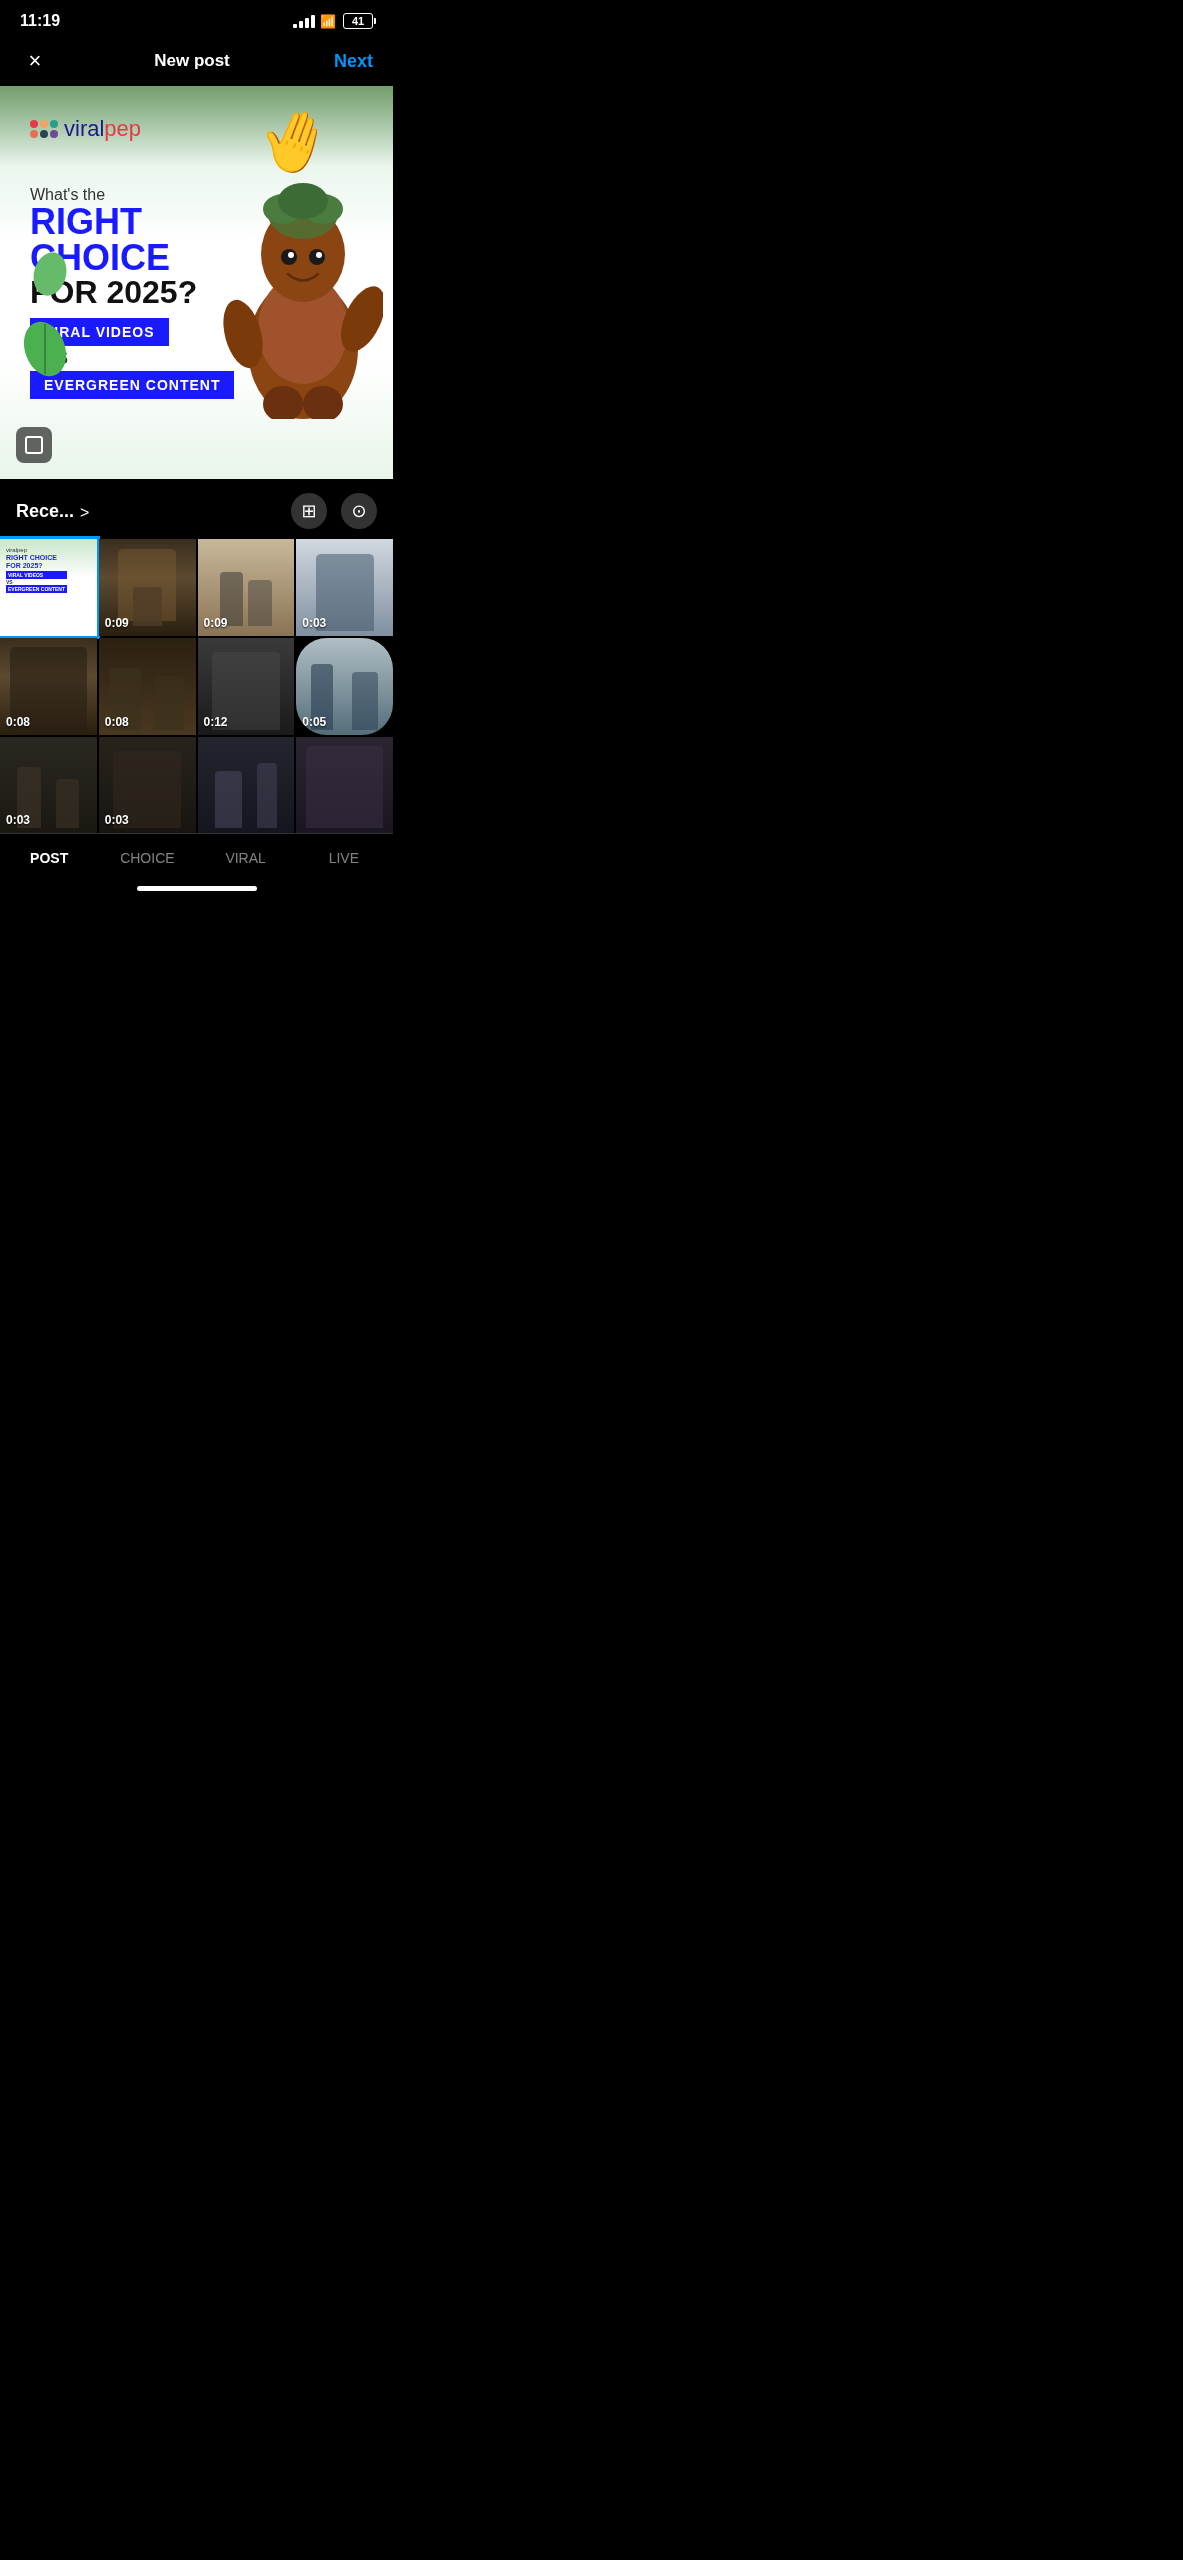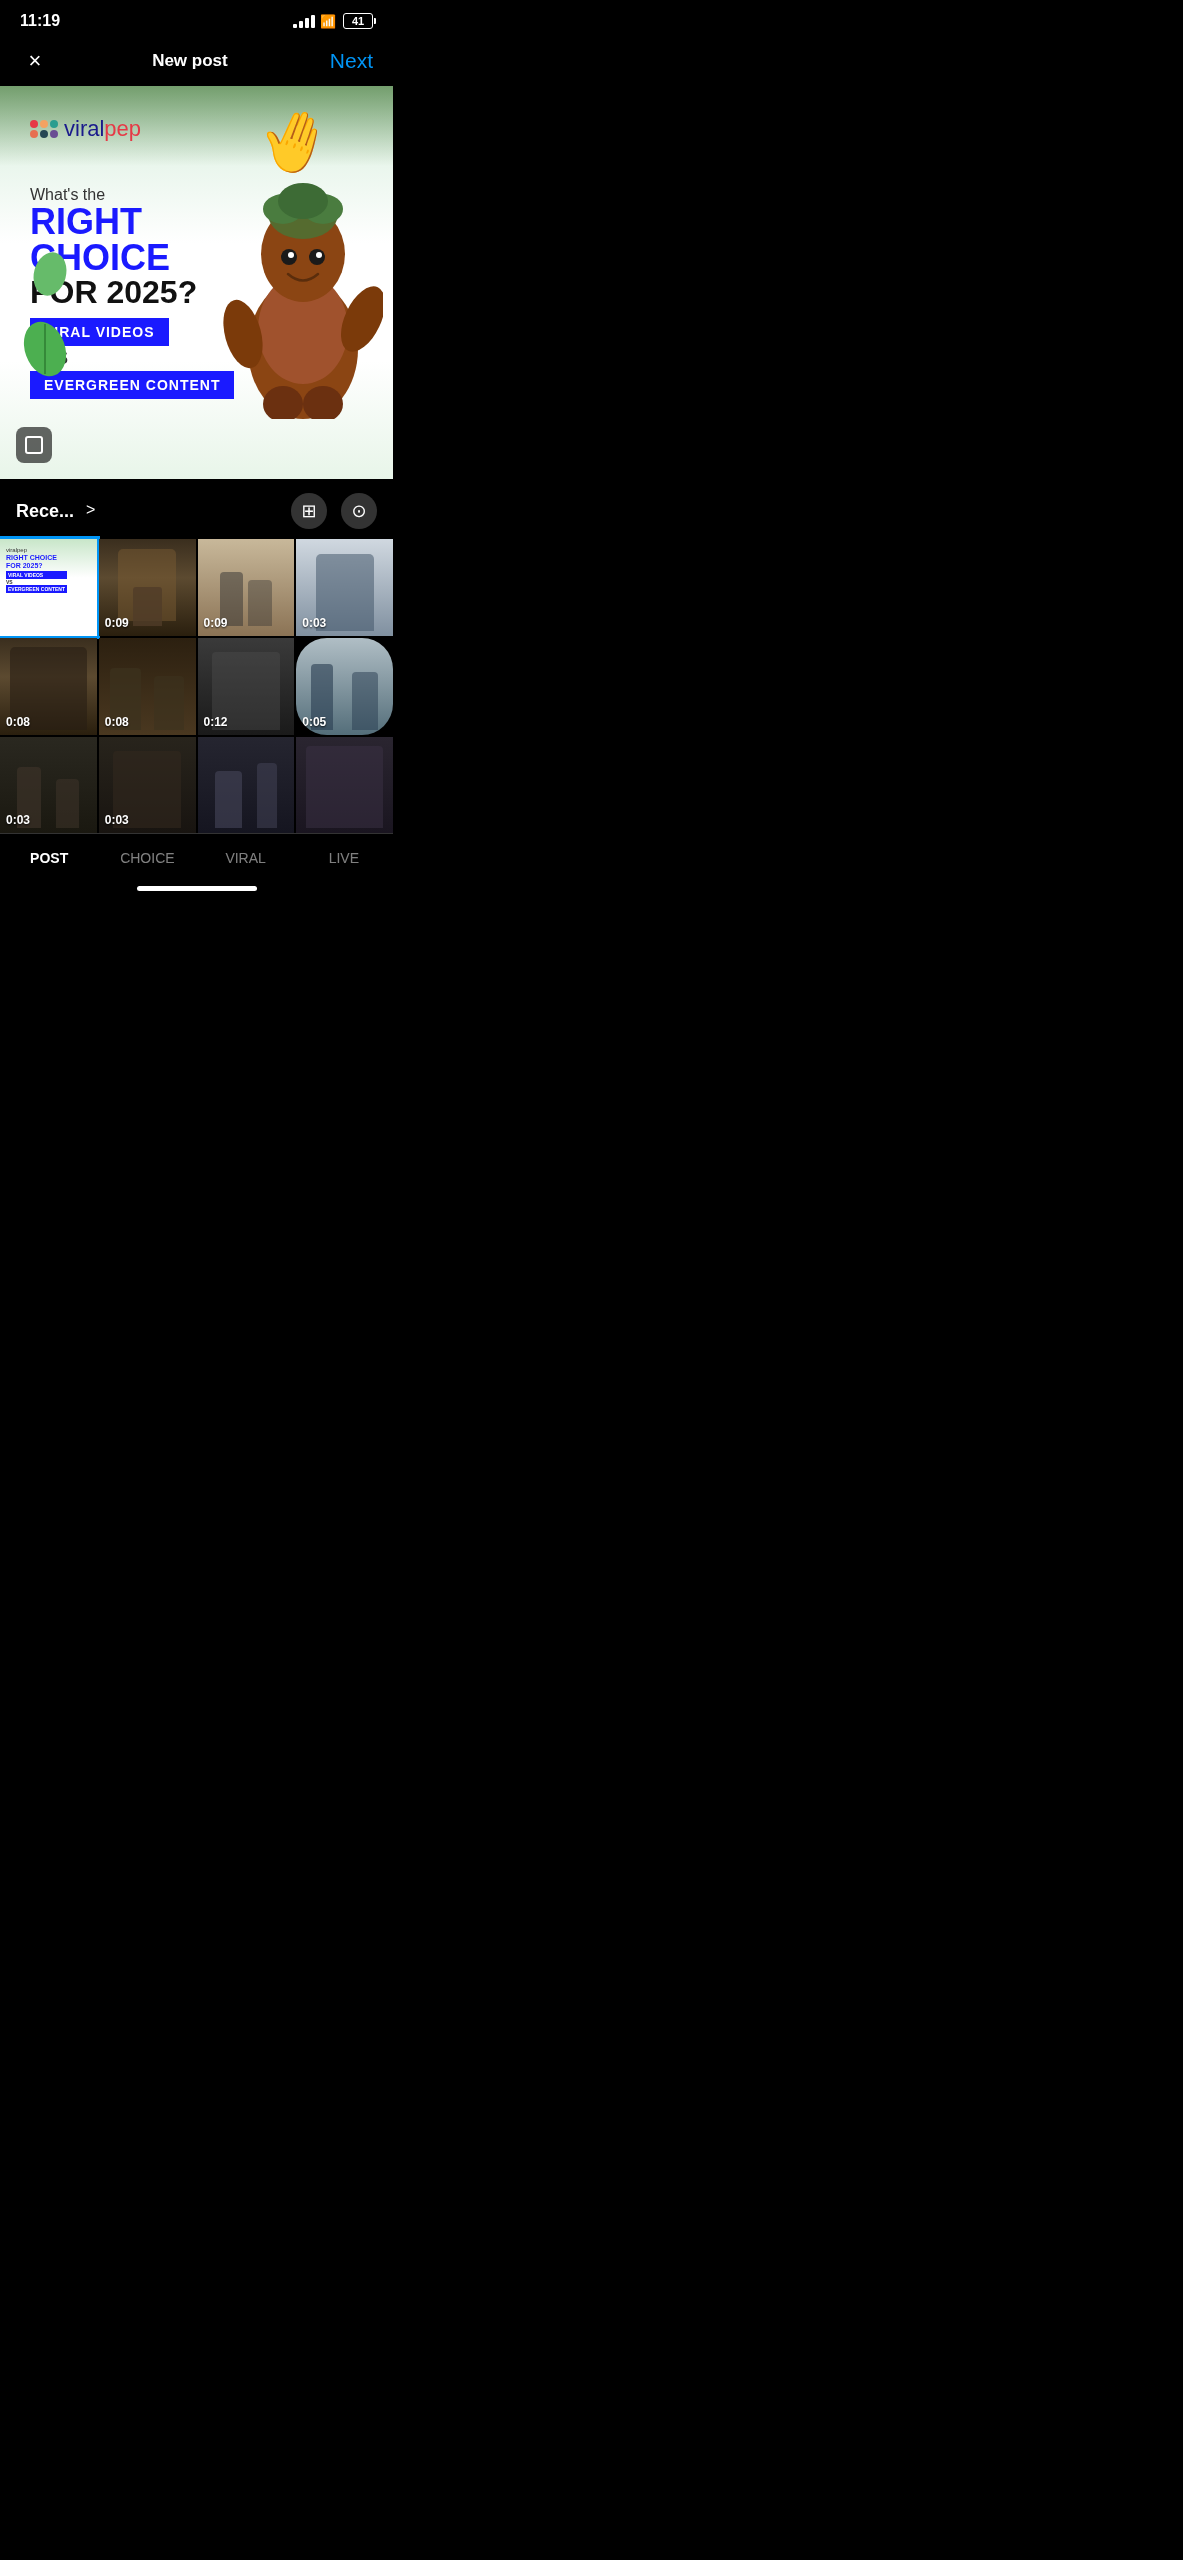--- a/index.html
+++ b/index.html
@@ -62,22 +62,22 @@
       cursor: pointer;
       width: 30px; height: 30px;
       display: flex; align-items: center; justify-content: center;
     }
     .nav-title {
       font-size: 17px;
       font-weight: 600;
       color: #fff;
     }
     .next-btn {
-      font-size: 21px;
-      font-weight: 400;
+      font-size: 18px;
+      font-weight: 700;
       color: #0095f6;
       cursor: pointer;
     }
 
     
     .preview-container {
       width: 100%;
       aspect-ratio: 1/1;
       background: #fff;
       position: relative;
@@ -222,22 +222,22 @@
     
     .gallery-header {
       display: flex;
       justify-content: space-between;
       align-items: center;
       padding: 14px 16px 10px;
       background: #000;
     }
     .gallery-title-area {
       display: flex;
-      align-items: flex-start;
-      gap: 12px;
+      align-items: flex-end;
+      gap: 6px;
       cursor: pointer;
     }
     .gallery-title {
       font-size: 18px;
       font-weight: 600;
       color: #fff;
     }
     .chevron-right {
       color: #fff;
       font-size: 16px;

